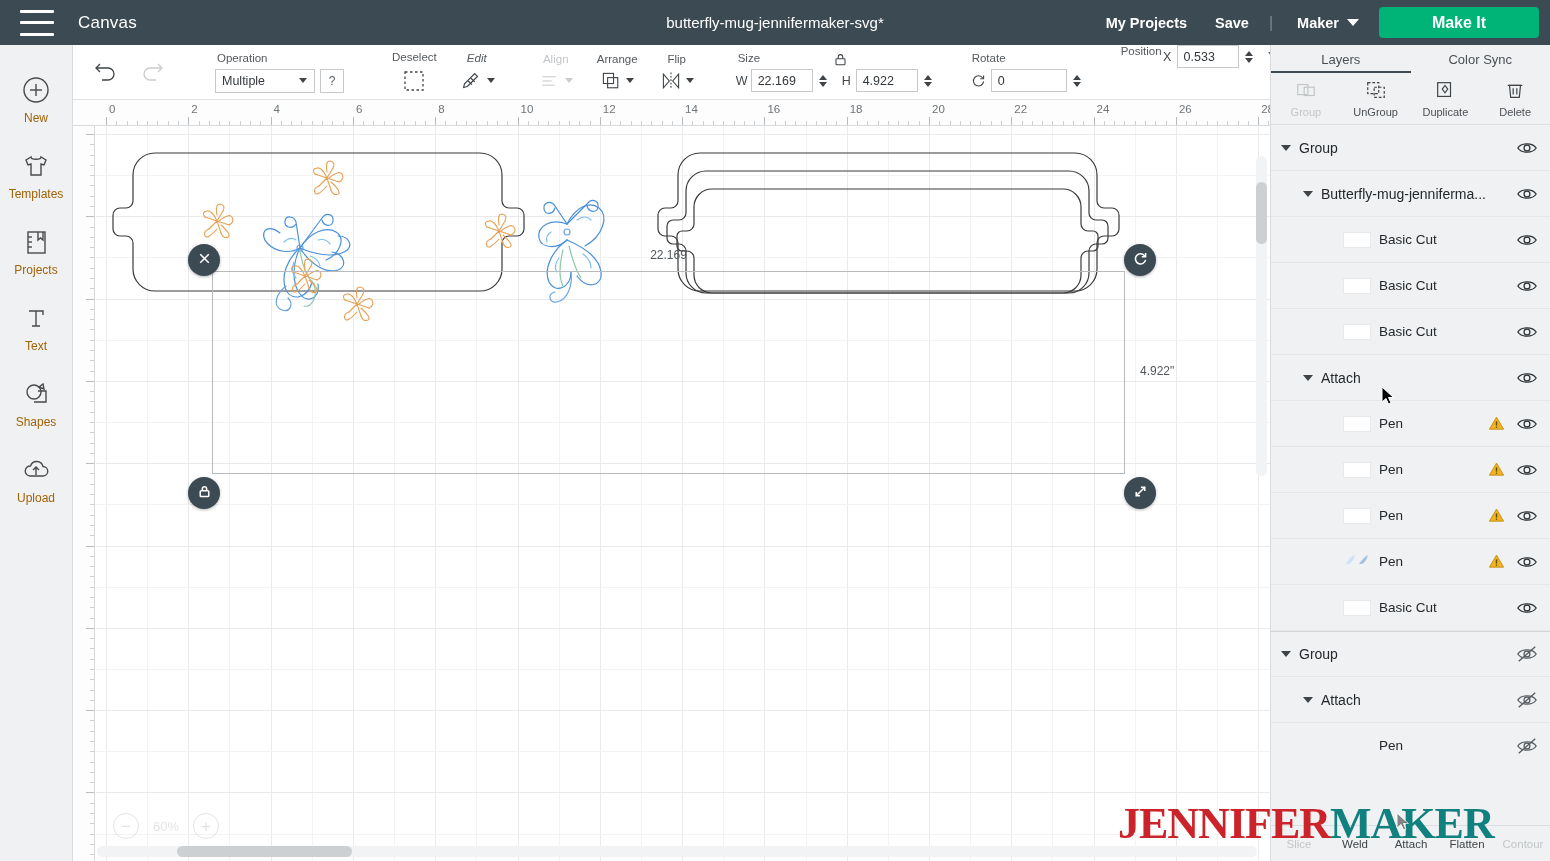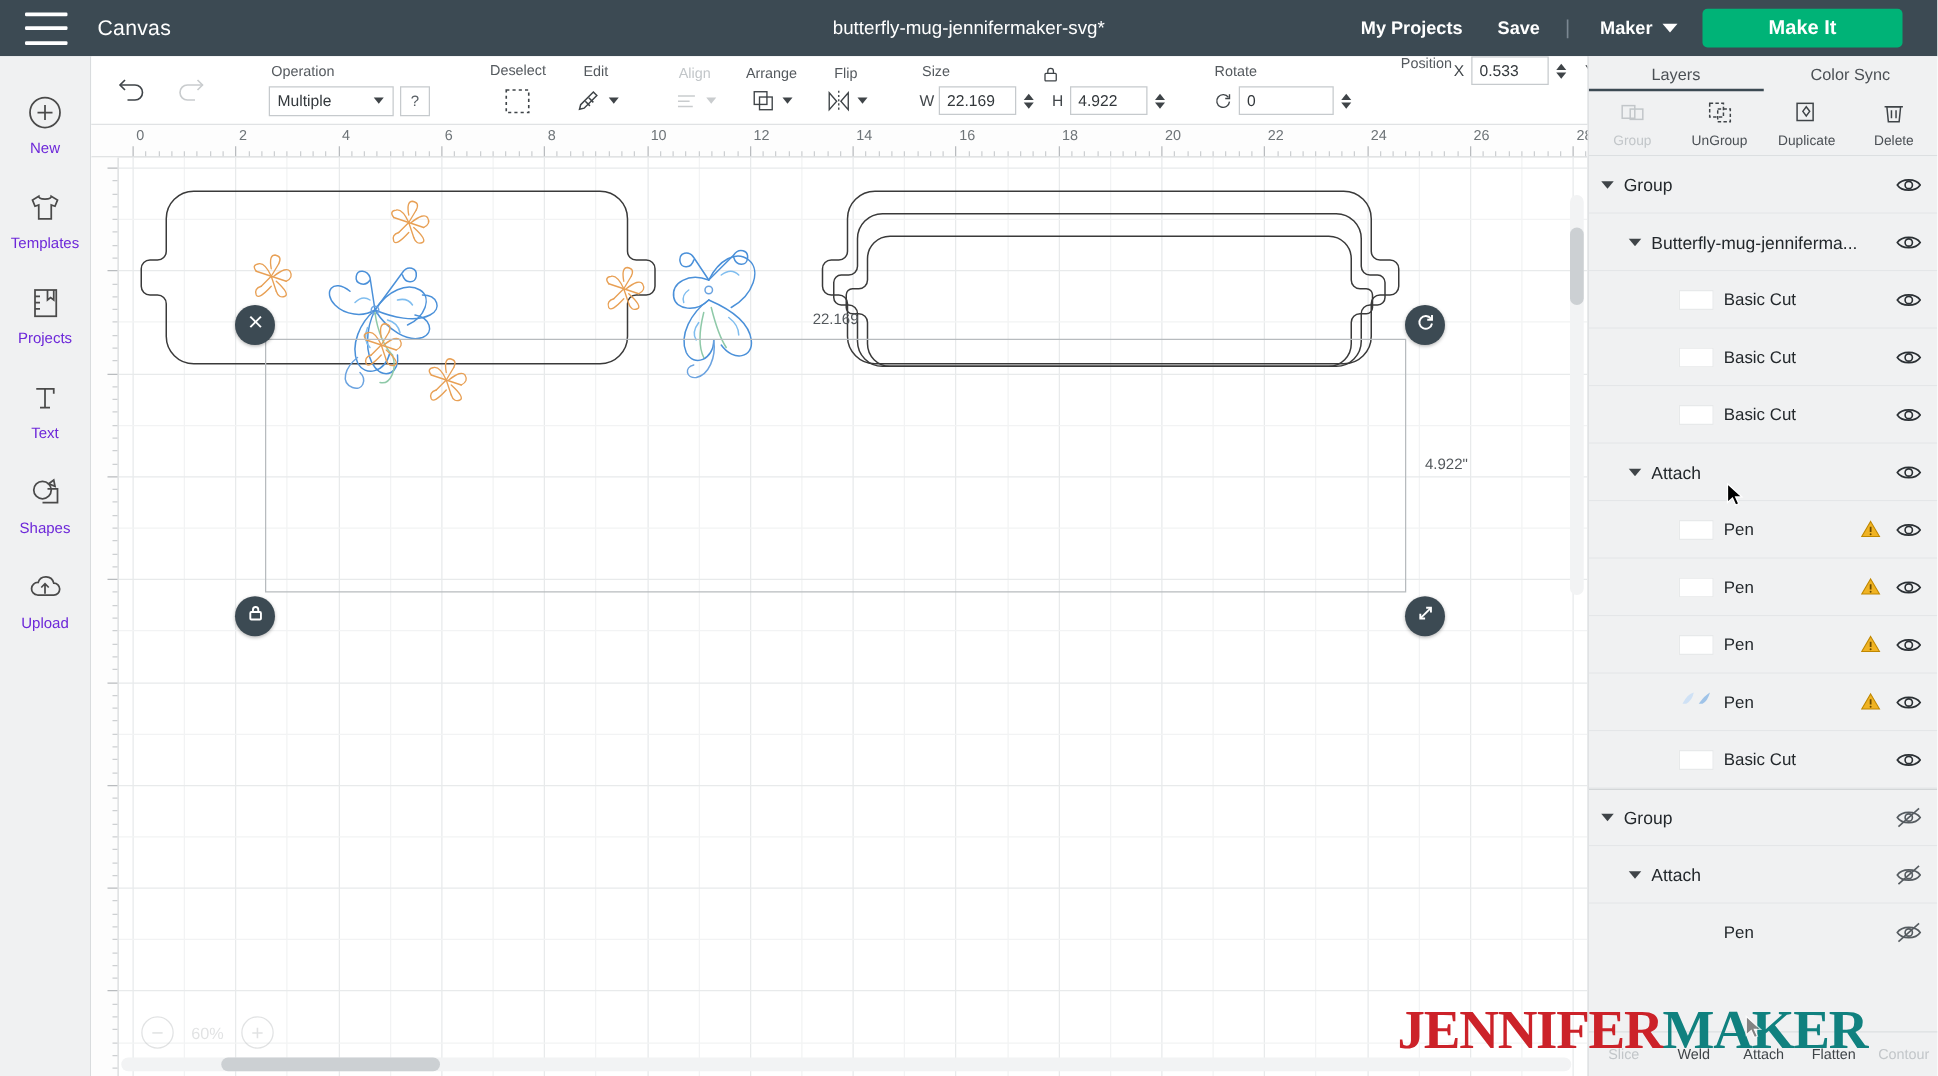--- a/index.html
+++ b/index.html
@@ -24,21 +24,21 @@
     display: flex; flex-direction: column; justify-content: space-between;
     cursor: pointer;
   }
   .hamburger span { display: block; height: 3px; background: #ffffff; border-radius: 1px; }
   .canvas-label { font-size: 17px; color: #ffffff; letter-spacing: .2px; }
   .doc-title {
     position: absolute; left: 50%; transform: translateX(-50%);
     font-size: 15px; color: #ffffff; white-space: nowrap;
   }
   .header-right {
-    margin-left: auto; display: flex; align-items: center; gap: 0; padding-right: 28px;
+    margin-left: auto; display: flex; align-items: center; gap: 0; padding-right: 11px;
   }
   .hdr-link { font-size: 14.5px; color: #ffffff; font-weight: bold; cursor: pointer; padding: 0 14px; }
   .hdr-sep { color: #7b8892; font-size: 16px; padding: 0 6px; }
   .machine-sel {
     display: flex; align-items: center; gap: 8px; cursor: pointer;
     font-size: 14.5px; font-weight: bold; padding: 0 10px 0 18px;
   }
   .chev { width: 0; height: 0; border-left: 6px solid transparent; border-right: 6px solid transparent; border-top: 7px solid #ffffff; }
   .make-it {
     background: #00b377; color: #ffffff; font-size: 16px; font-weight: bold;
@@ -51,21 +51,21 @@
     position: absolute; left: 0; top: 45px; width: 73px; height: 816px;
     background: #f0f1f2; border-right: 1px solid #d9dcde;
     display: flex; flex-direction: column; align-items: center; padding-top: 16px;
   }
   .side-item {
     width: 73px; height: 76px; display: flex; flex-direction: column;
     align-items: center; justify-content: center; cursor: pointer; gap: 4px;
   }
   .side-ico { width: 34px; height: 34px; display: flex; align-items: center; justify-content: center; }
   .side-ico svg { width: 32px; height: 32px; stroke: #4a4a4a; fill: none; stroke-width: 1.4; }
-  .side-lbl { font-size: 12px; color: #6d28d9; }
+  .side-lbl { font-size: 12px; color: #a16207; }
 
   
   .toolbar {
     position: absolute; left: 73px; top: 45px; width: 1197px; height: 55px;
     background: #ffffff; border-bottom: 1px solid #e0e2e4;
     display: flex; align-items: stretch;
   }
   .tb-group { display: flex; align-items: center; padding: 0 10px; position: relative; }
   .tb-div { width: 1px; background: #e2e4e6; margin: 10px 4px; }
   .tb-cell { display: flex; flex-direction: column; align-items: center; justify-content: center; padding: 0 8px; }
@@ -365,21 +365,21 @@
 
     <div class="tb-group" style="padding-left:16px;">
       <div class="tb-cell">
         <div class="tb-cap ctr">Deselect</div>
         <div class="tb-icon-btn">
           <svg viewBox="0 0 26 26" width="26" height="26" stroke-dasharray="2.5 2.5">
               <rect x="4" y="4" width="18" height="18"></rect>
             </svg>
         </div>
       </div>
-      <div class="tb-cell" style="margin-left:6px;">
+      <div class="tb-cell" style="margin-left:6px;font-style:italic;">
         <div class="tb-cap ctr">Edit</div>
         <div class="tb-icon-btn">
           <svg viewBox="0 0 26 26" width="24" height="24">
               <path d="M5 20 L9 19 L20 8 L17 5 L6 16 Z"></path>
               <line x1="10" y1="13" x2="14" y2="17"></line>
               <line x1="13" y1="10" x2="17" y2="14"></line>
             </svg>
           <span class="caret"></span>
         </div>
       </div>

